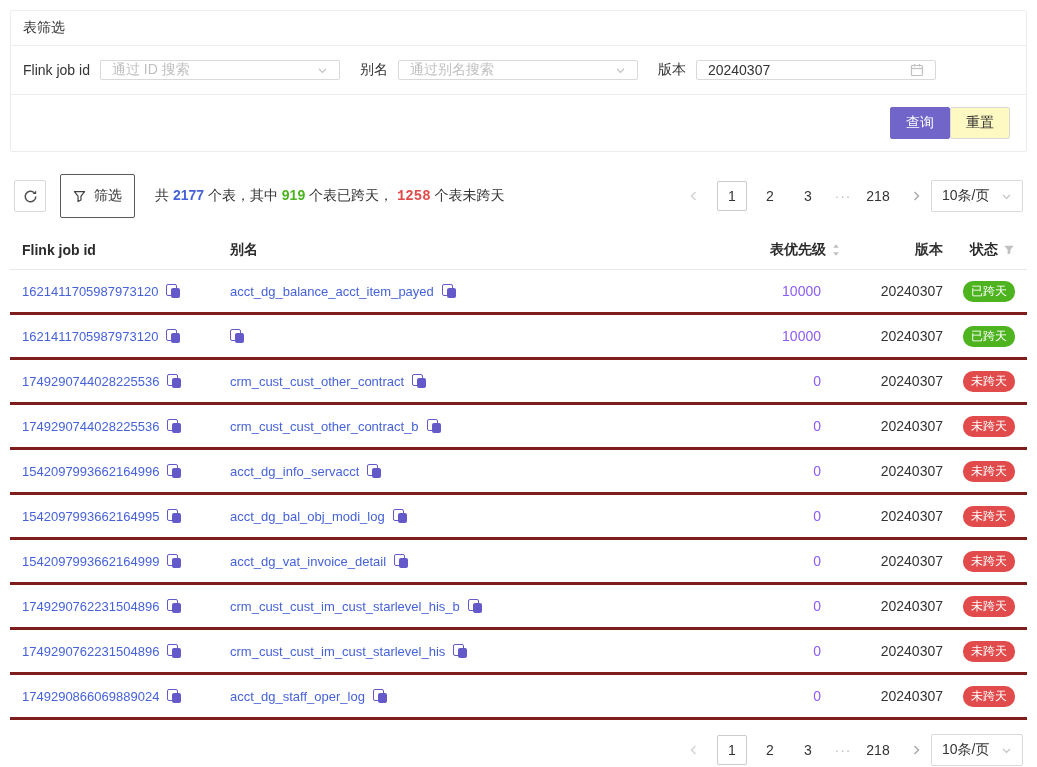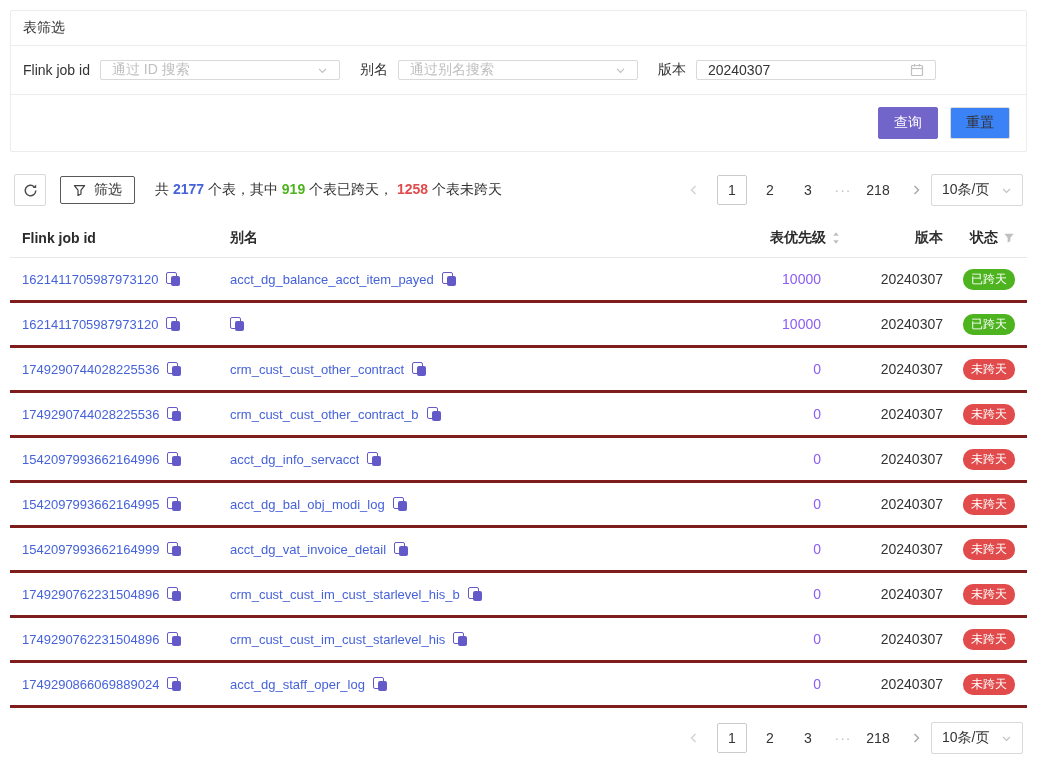--- a/index.html
+++ b/index.html
@@ -10,37 +10,37 @@
   
   .filter-card { border: 1px solid #ececec; border-radius: 2px; background: #fff; }
   .card-title { padding: 8px 12px; font-size: 14px; color: #333; border-bottom: 1px solid #ececec; }
   .filter-row { display: flex; align-items: center; padding: 14px 12px; border-bottom: 1px solid #ececec; }
   .filter-item { display: flex; align-items: center; margin-right: 20px; }
   .flabel { margin-right: 10px; white-space: nowrap; color: #333; }
   .select { display: flex; align-items: center; justify-content: space-between; width: 240px; height: 20px;
     border: 1px solid #d9d9d9; border-radius: 2px; padding: 0 11px; background: #fff; cursor: pointer; }
   .placeholder { color: #bfbfbf; white-space: nowrap; overflow: hidden; }
   .sel-value { color: #333; }
-  .btn-row { display: flex; justify-content: flex-end; align-items: center; gap: 12px; padding: 12px 16px; }
-  .btn { height: 32px; padding: 0 15px; border-radius: 2px; border: 1px solid #d9d9d9; background: #3b82f6;
+  .btn-row { display: flex; justify-content: flex-end; align-items: center; padding: 12px 16px; }
+  .btn { height: 32px; padding: 0 15px; border-radius: 2px; border: 1px solid #d9d9d9; background: #fef9c3;
     font-size: 14px; color: #333; cursor: pointer; font-family: inherit; }
   .btn.primary { background: var(--primary, #7265ca); border-color: var(--primary, #7265ca); color: #fff; }
 
   
   .toolbar { display: flex; align-items: center; margin-top: 22px; padding: 0 4px; }
   .icon-btn { width: 32px; height: 32px; display: flex; align-items: center; justify-content: center;
     border: 1px solid #d9d9d9; border-radius: 2px; background: #fff; cursor: pointer; }
-  .filter-toggle { margin-left: 14px; height: 28px; display: flex; align-items: center; gap: 8px;
+  .filter-toggle { margin-left: 14px; height: 44px; display: flex; align-items: center; gap: 8px;
     border: 1px solid #595959; border-radius: 2px; background: #fff; padding: 0 12px; font-size: 14px;
     color: #333; cursor: pointer; font-family: inherit; }
   .summary { margin-left: 20px; white-space: nowrap; color: #333; }
   .num { font-weight: bold; }
   .num-blue { color: var(--link, #4662d9); }
   .num-green { color: var(--success, #4cb826); }
-  .num-red { color: var(--error, #e14b4b); }
+  .num-red { color: var(--error, #e14b4b); font-family: Liberation Mono, monospace; }
 
   
   .pagination { display: flex; align-items: center; gap: 8px; margin-left: auto; }
   .pg-btn { min-width: 30px; height: 30px; display: flex; align-items: center; justify-content: center;
     background: none; border: 1px solid transparent; border-radius: 2px; font-size: 14px; color: #333;
     cursor: pointer; font-family: inherit; }
   .pg-btn.active { border-color: #cbcbcb; background: #fff; }
   .pg-ellipsis { min-width: 24px; text-align: center; color: #bfbfbf; cursor: pointer; letter-spacing: 1px; }
   .page-size { display: flex; align-items: center; justify-content: space-between; gap: 8px;
     min-width: 92px; height: 32px; border: 1px solid #d9d9d9; border-radius: 2px; padding: 0 10px;

